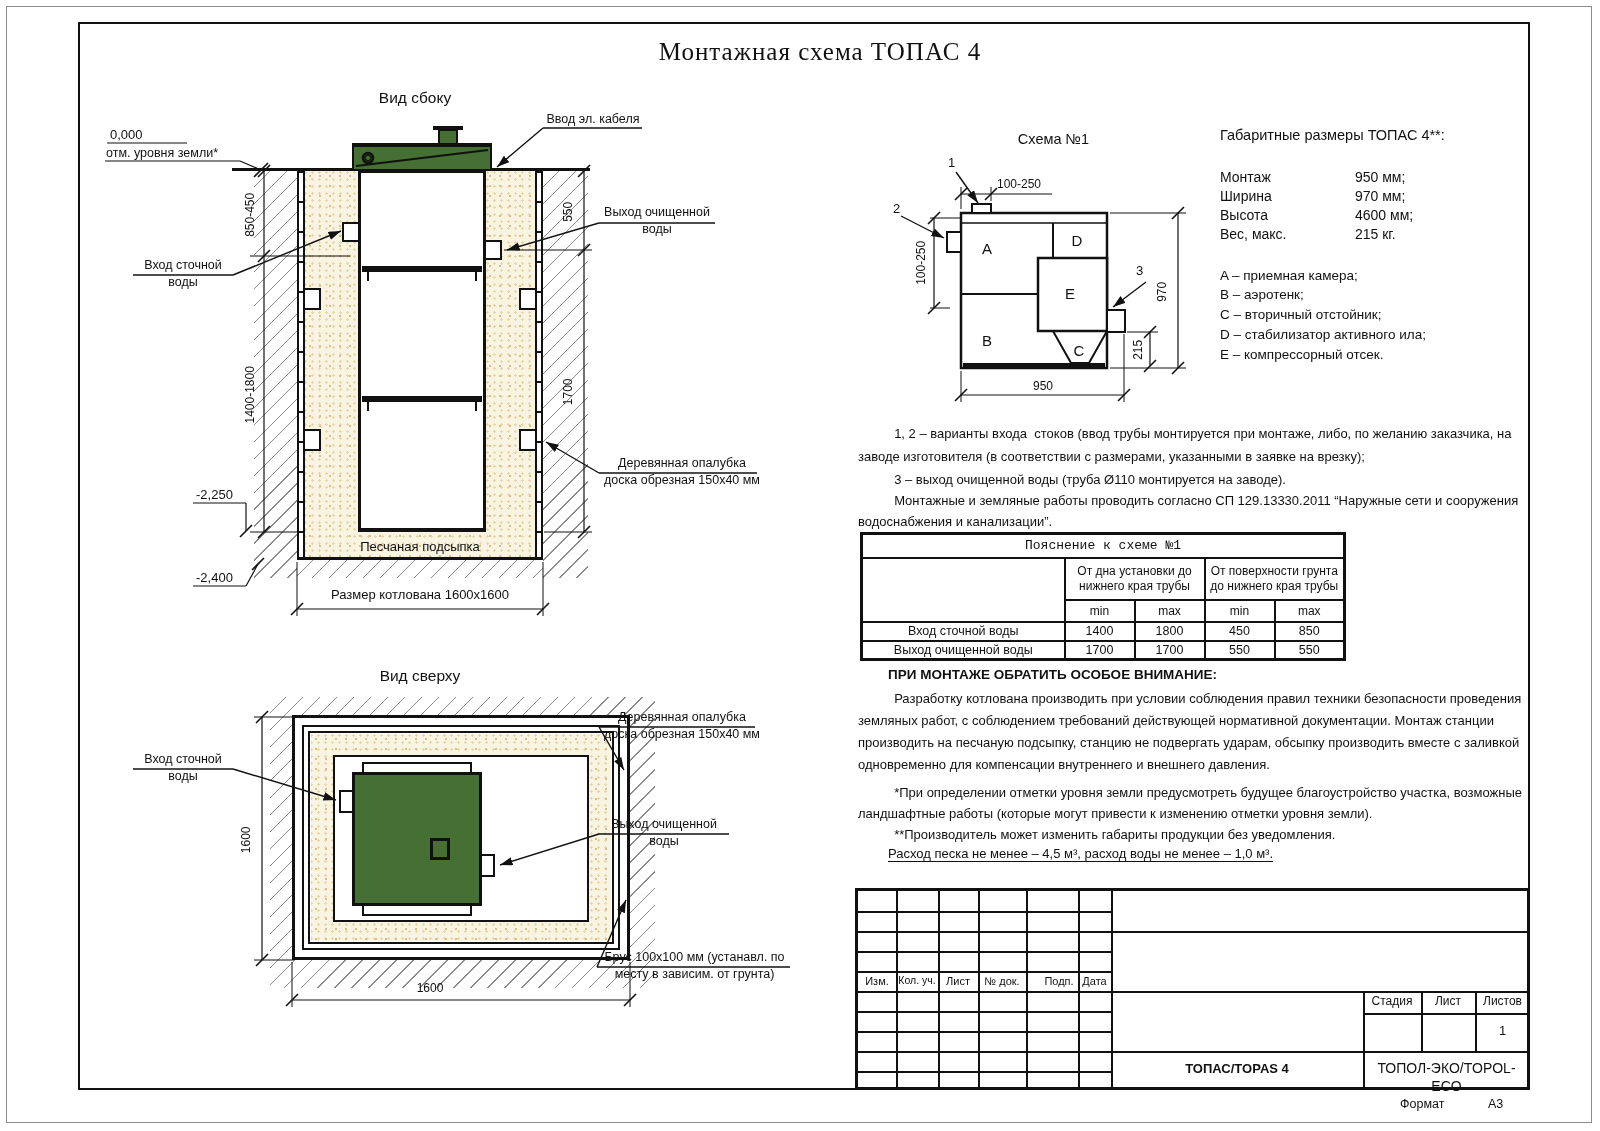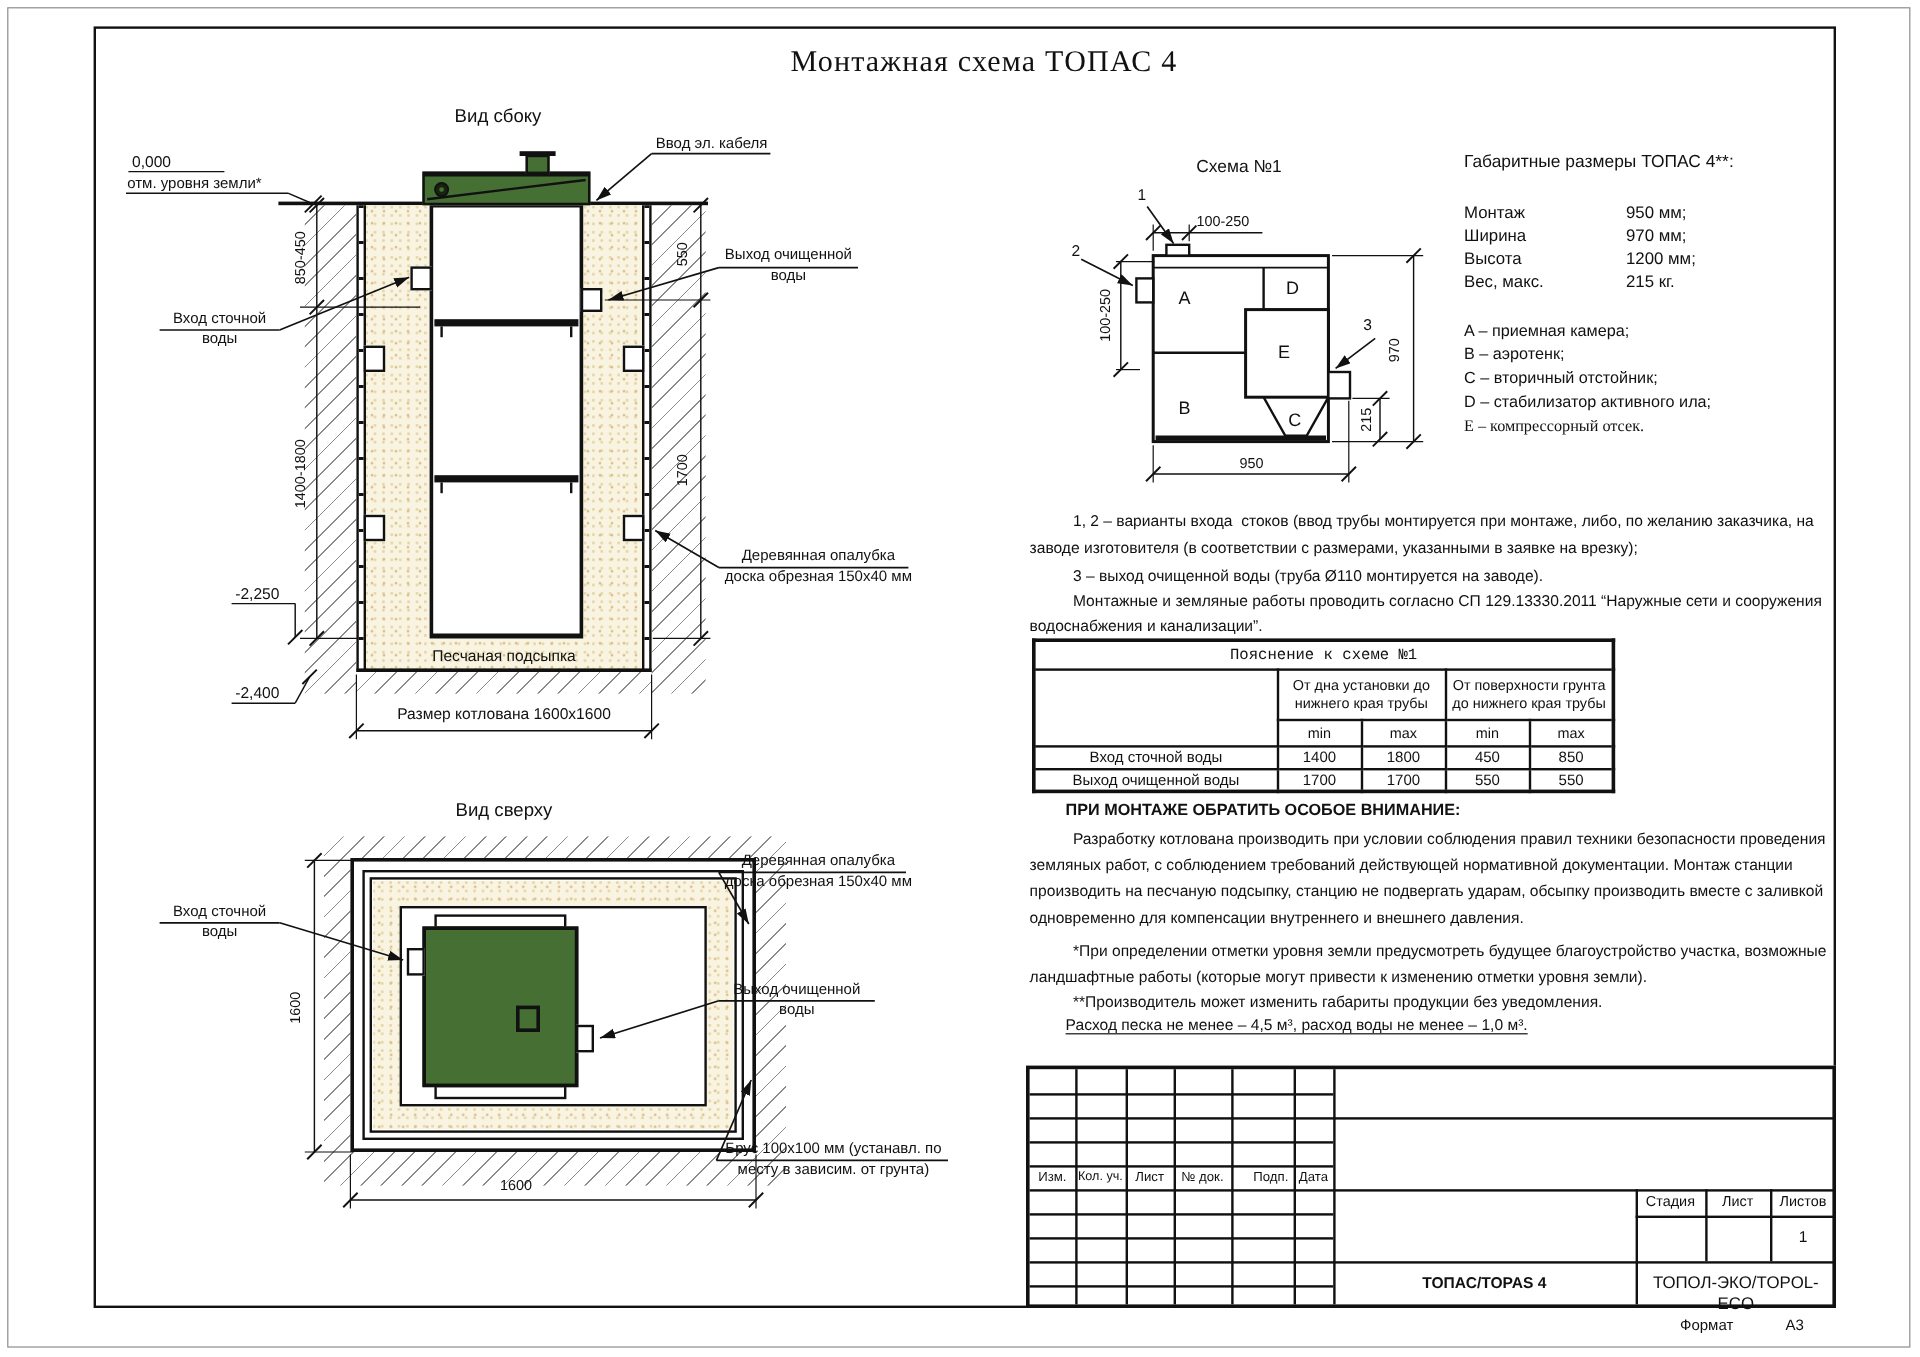--- a/index.html
+++ b/index.html
@@ -228,49 +228,49 @@
 воды</div>
   <div class="t ctr" style="left:592px;top:709px;width:180px;font-size:12.5px;line-height:17px;">Деревянная опалубка
 доска обрезная 150x40 мм</div>
   <div class="t ctr" style="left:599px;top:816px;width:130px;font-size:12.5px;line-height:17px;">Выход очищенной
 воды</div>
   <div class="t ctr" style="left:592px;top:949px;width:205px;font-size:12.5px;line-height:17px;">Брус 100x100 мм (устанавл. по
 месту в зависим. от грунта)</div>
   <div class="t ctr rot" style="left:217px;top:832px;width:60px;font-size:12px;">1600</div>
   <div class="t ctr" style="left:400px;top:981px;width:60px;font-size:12px;">1600</div>
 
-  <div class="t ctr" style="left:985px;top:130px;width:95px;font-size:14.5px;">Схема №1</div>
+  <div class="t ctr" style="left:1006px;top:130px;width:95px;font-size:14.5px;">Схема №1</div>
   <div class="t" style="left:948px;top:155px;width:14px;font-size:13px;">1</div>
   <div class="t" style="left:893px;top:201px;width:14px;font-size:13px;">2</div>
   <div class="t" style="left:1136px;top:263px;width:14px;font-size:13px;">3</div>
   <div class="t" style="left:997px;top:177px;width:60px;font-size:12px;">100-250</div>
   <div class="t ctr rot" style="left:887px;top:255px;width:70px;font-size:12px;">100-250</div>
   <div class="t ctr rot" style="left:1143px;top:284px;width:40px;font-size:12px;">970</div>
   <div class="t ctr rot" style="left:1119px;top:342px;width:40px;font-size:12px;">215</div>
   <div class="t ctr" style="left:1013px;top:379px;width:60px;font-size:12px;">950</div>
   <div class="t ctr" style="left:977px;top:239px;width:20px;font-size:15px;">A</div>
   <div class="t ctr" style="left:977px;top:331px;width:20px;font-size:15px;">B</div>
   <div class="t ctr" style="left:1069px;top:341px;width:20px;font-size:15px;">C</div>
   <div class="t ctr" style="left:1067px;top:231px;width:20px;font-size:15px;">D</div>
   <div class="t ctr" style="left:1060px;top:284px;width:20px;font-size:15px;">E</div>
 
   <div class="t" style="left:1220px;top:126px;width:330px;font-size:14.5px;">Габаритные размеры ТОПАС 4**:</div>
   <div class="t" style="left:1220px;top:168px;width:130px;font-size:14px;">Монтаж</div>
   <div class="t" style="left:1355px;top:168px;width:120px;font-size:14px;">950 мм;</div>
   <div class="t" style="left:1220px;top:187px;width:130px;font-size:14px;">Ширина</div>
   <div class="t" style="left:1355px;top:187px;width:120px;font-size:14px;">970 мм;</div>
   <div class="t" style="left:1220px;top:206px;width:130px;font-size:14px;">Высота</div>
-  <div class="t" style="left:1355px;top:206px;width:120px;font-size:14px;">1200 мм;</div>
+  <div class="t" style="left:1355px;top:206px;width:120px;font-size:14px;">4600 мм;</div>
   <div class="t" style="left:1220px;top:225px;width:130px;font-size:14px;">Вес, макс.</div>
   <div class="t" style="left:1355px;top:225px;width:120px;font-size:14px;">215 кг.</div>
   <div class="t" style="left:1220px;top:267px;width:330px;font-size:13.5px;">A – приемная камера;</div>
   <div class="t" style="left:1220px;top:286px;width:330px;font-size:13.5px;">B – аэротенк;</div>
   <div class="t" style="left:1220px;top:306px;width:330px;font-size:13.5px;">C – вторичный отстойник;</div>
   <div class="t" style="left:1220px;top:326px;width:330px;font-size:13.5px;">D – стабилизатор активного ила;</div>
-  <div class="t" style="left:1220px;top:346px;width:330px;font-size:13.5px;font-family:Liberation Serif, serif;">E – компрессорный отсек.</div>
+  <div class="t" style="left:1220px;top:346px;width:330px;font-size:13.5px;">E – компрессорный отсек.</div>
 
   <div class="t pre" style="left:858px;top:422px;width:672px;font-size:13px;line-height:23px;">          1, 2 – варианты входа  стоков (ввод трубы монтируется при монтаже, либо, по желанию заказчика, на
 заводе изготовителя (в соответствии с размерами, указанными в заявке на врезку);
           3 – выход очищенной воды (труба Ø110 монтируется на заводе).</div>
   <div class="t pre" style="left:858px;top:490px;width:672px;font-size:13px;line-height:21px;">          Монтажные и земляные работы проводить согласно СП 129.13330.2011 “Наружные сети и сооружения
 водоснабжения и канализации”.</div>
   <div class="t" style="left:888px;top:666px;width:640px;font-size:13.5px;font-weight:600;">ПРИ МОНТАЖЕ ОБРАТИТЬ ОСОБОЕ ВНИМАНИЕ:</div>
   <div class="t pre" style="left:858px;top:688px;width:680px;font-size:13px;line-height:22px;">          Разработку котлована производить при условии соблюдения правил техники безопасности проведения
 земляных работ, с соблюдением требований действующей нормативной документации. Монтаж станции
 производить на песчаную подсыпку, станцию не подвергать ударам, обсыпку производить вместе с заливкой

